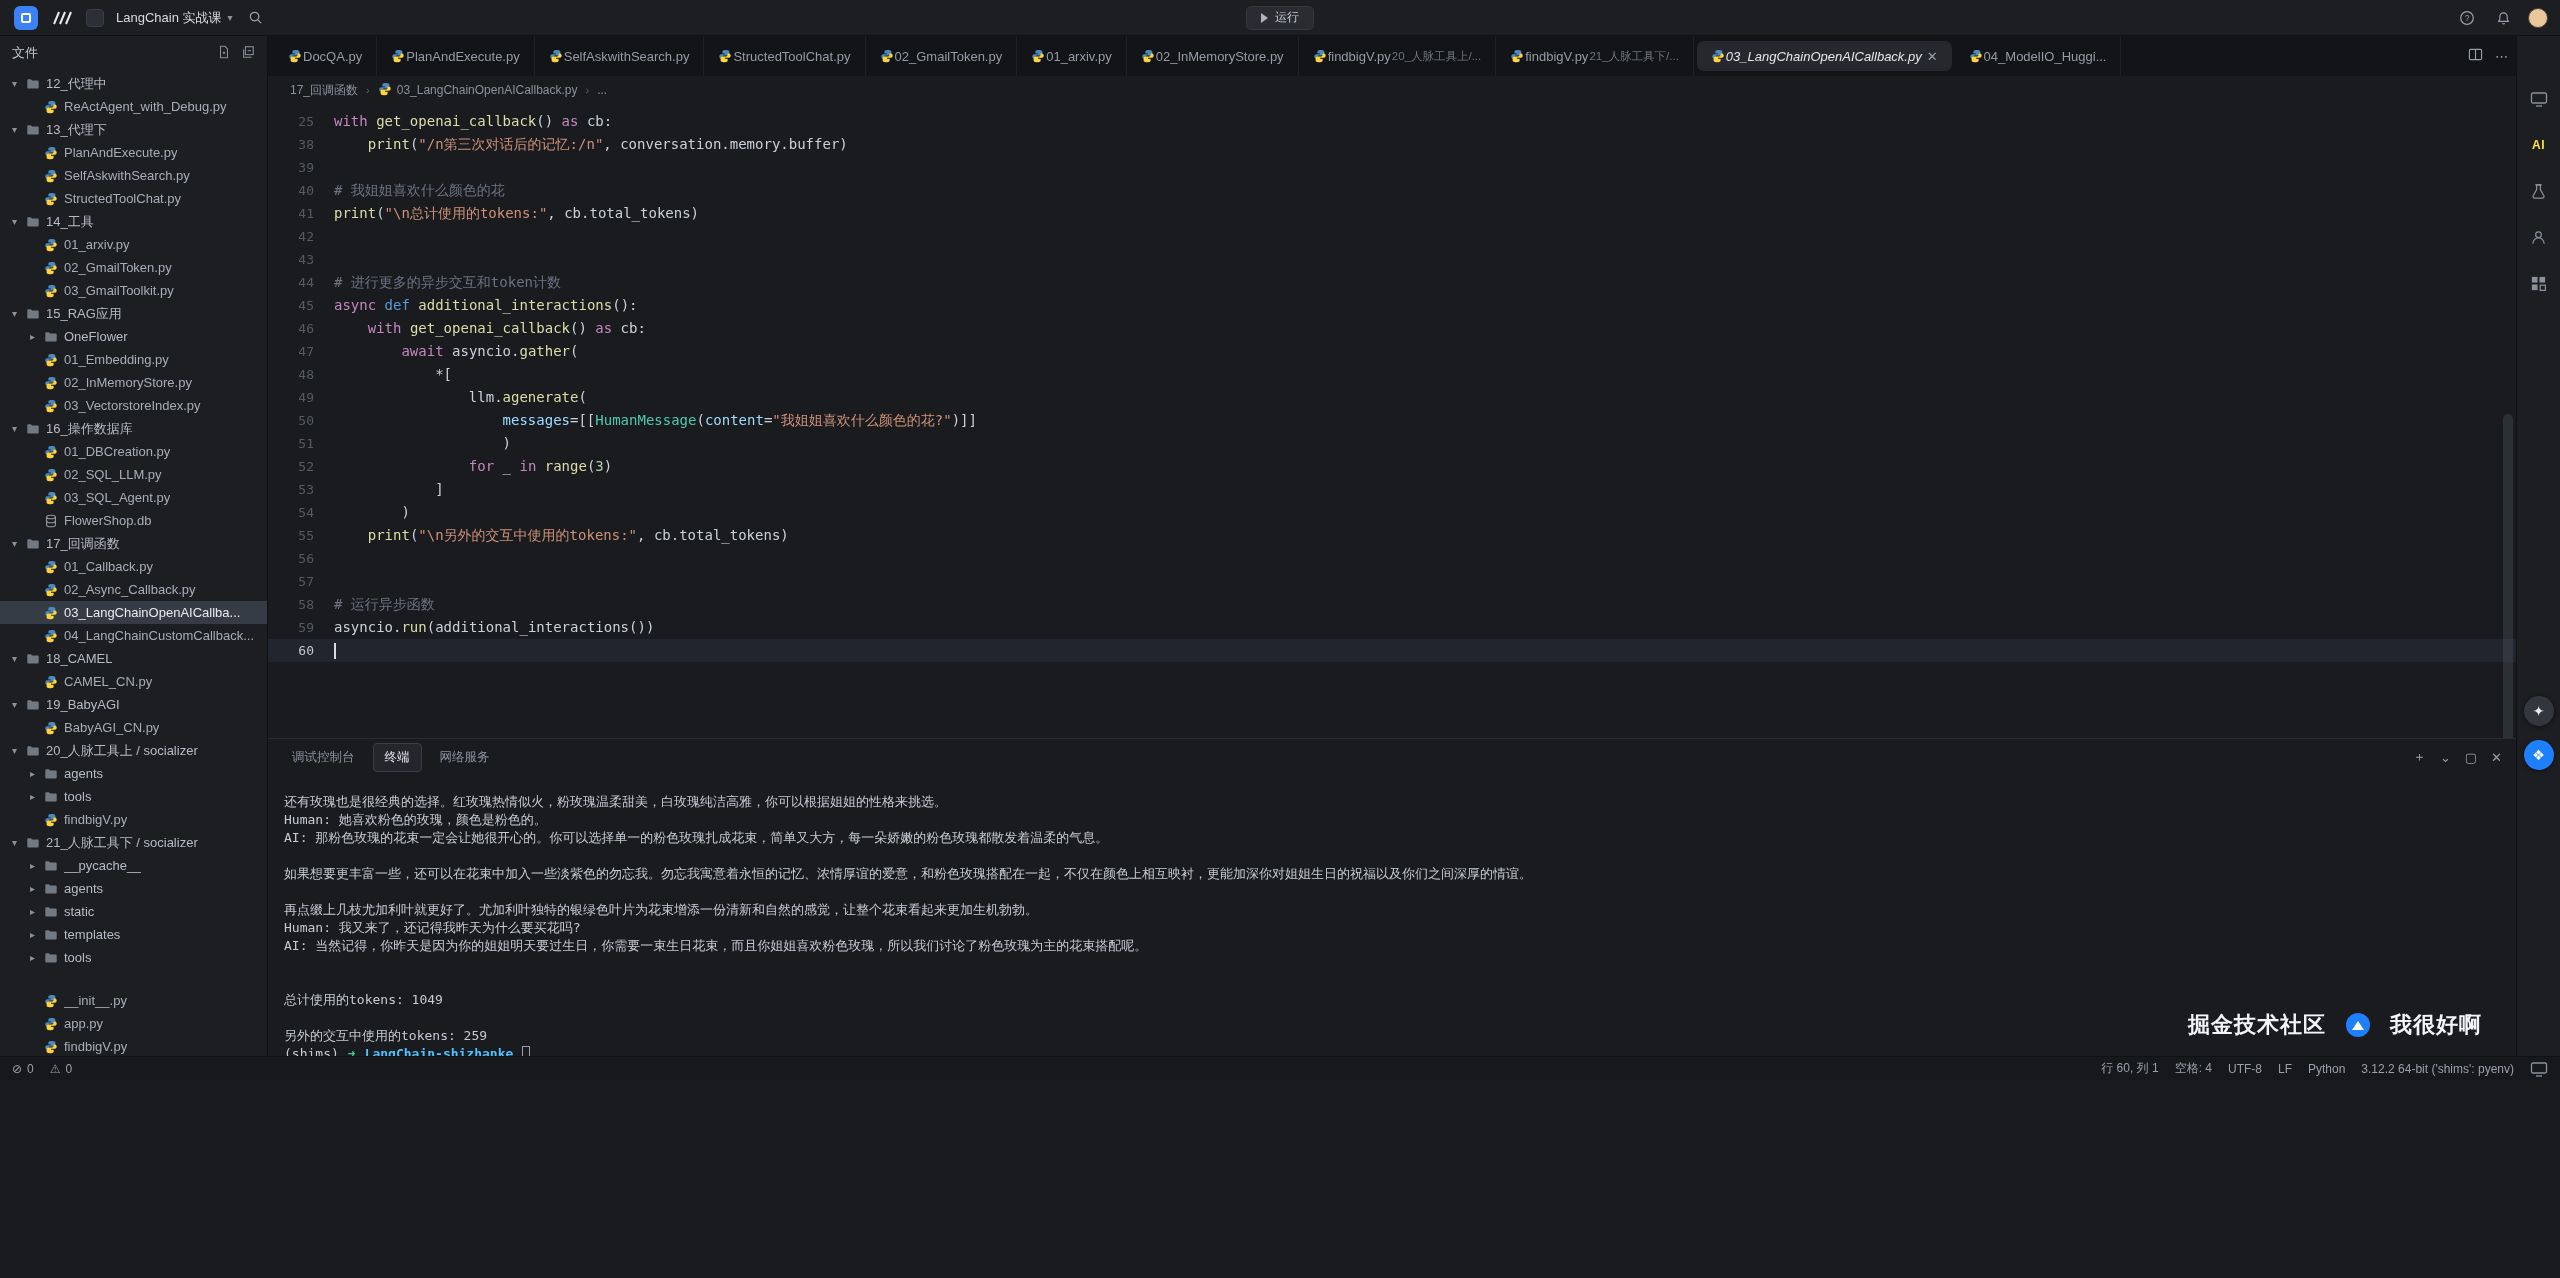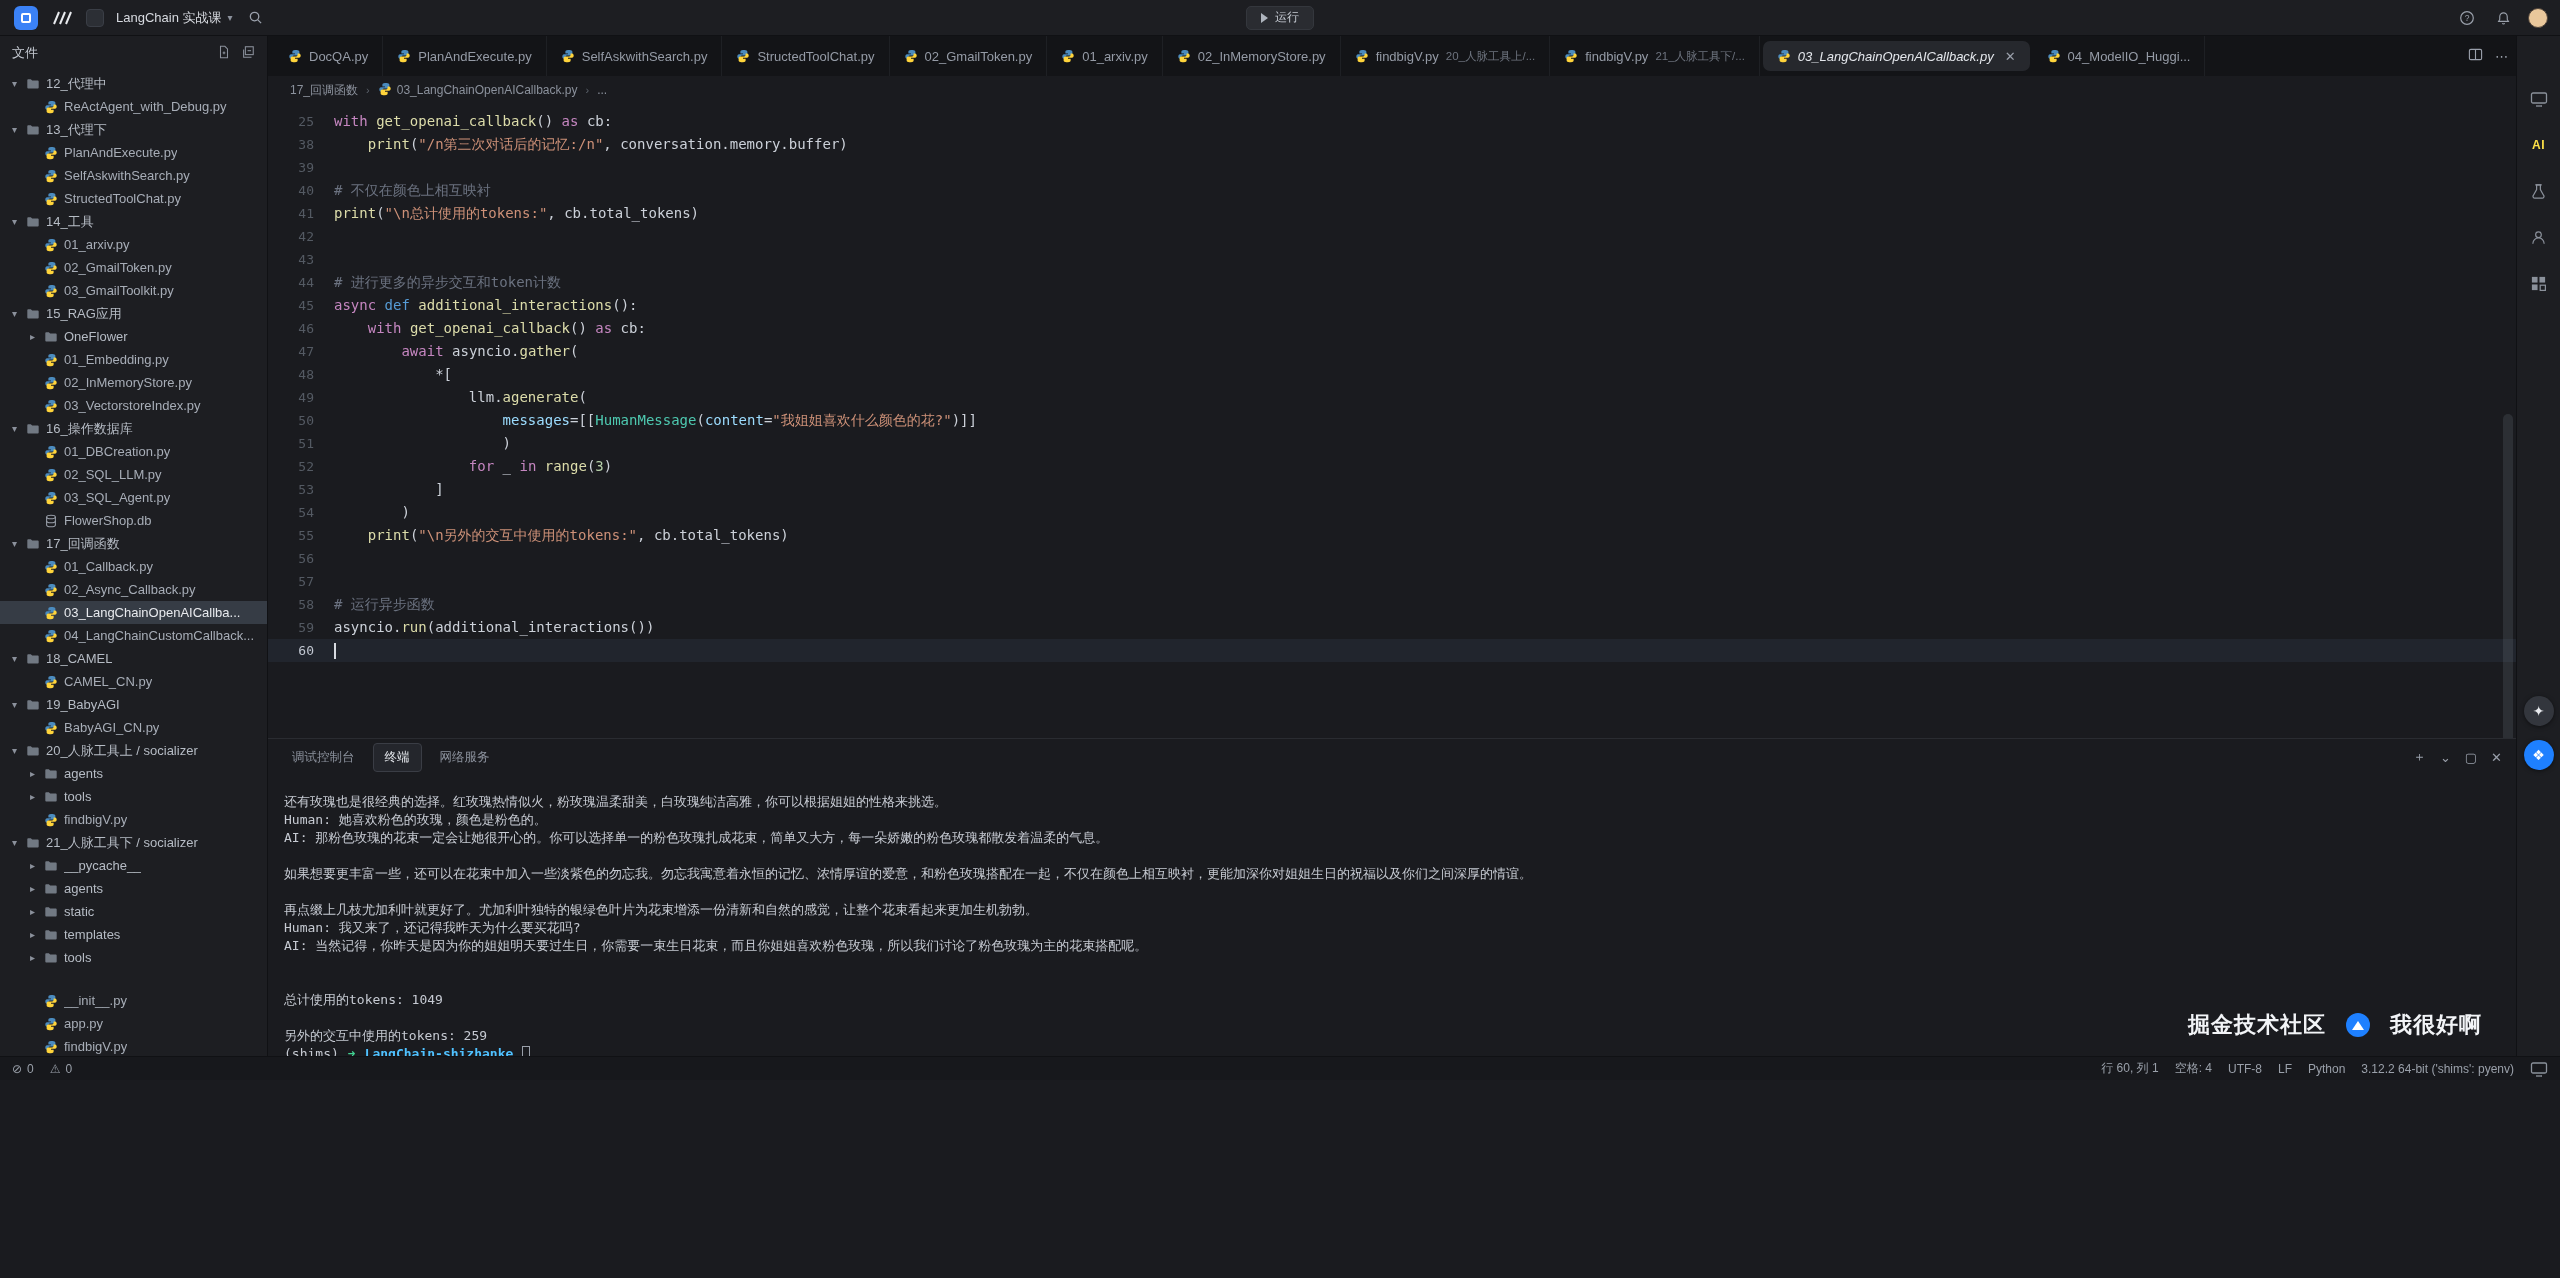--- a/index.html
+++ b/index.html
@@ -34,21 +34,21 @@
   .tree-row.folder{color:#b6bcc5;}
   .tree-row.selected{background:#363c45;color:#e8eaee;}
   .tree-row .chev{width:13px;flex:none;text-align:center;color:#8b919c;font-size:10px;}
   .tree-row .t-icon{width:15px;height:15px;flex:none;display:flex;align-items:center;}
   .tree-label{overflow:hidden;text-overflow:ellipsis;}
 
   .center{flex:1;display:flex;flex-direction:column;min-width:0;background:#1a1b1f;}
 
   
   .tabstrip{height:40px;background:#131417;display:flex;align-items:center;flex:none;position:relative;overflow:hidden;padding-left:6px;}
-  .tab{height:40px;display:flex;align-items:center;gap:7px;padding:0 14px;font-size:13px;color:#959ba6;
+  .tab{height:40px;display:flex;align-items:center;gap:1px;padding:0 14px;font-size:13px;color:#959ba6;
     border-right:1px solid #1e2024;white-space:nowrap;cursor:pointer;flex:none;}
   .tab .t-icon{width:14px;height:14px;display:flex;}
   .tab.active{background:#26282d;border-radius:7px;height:30px;margin:0 3px;border-right:none;color:#e4e7ec;font-style:italic;}
   .tab-suffix{color:#6d737e;font-size:11.5px;}
   .tab-close{color:#9aa0ab;margin-left:4px;font-size:13px;font-style:normal;}
   .strip-actions{position:absolute;right:8px;top:0;height:40px;display:flex;align-items:center;gap:12px;color:#9aa0ab;background:#131417;padding-left:8px;}
 
   
   .breadcrumb{height:28px;display:flex;align-items:center;gap:8px;padding-left:22px;font-size:12px;color:#8b919c;flex:none;background:#1a1b1f;}
   .crumb{display:flex;align-items:center;gap:5px;cursor:pointer;}
@@ -765,21 +765,21 @@
                 <path fill="#ffd43b" d="M8 15c2 0 3-.8 3-2v-2H8v-1h4.5c1.5 0 2-1.3 2-2.5S14 5 12.5 5H11v1.5C11 8 10 8.5 8.5 8.5H5c-1.2 0-2 .8-2 2V13c0 1.2 1.5 2 3 2h2z"></path>
               </svg></span>03_LangChainOpenAICallback.py</span>
           <span class="crumb-sep">›</span>
           <span class="crumb">...</span>
         </div>
       <div class="editor" id="editor">
         <div id="code-lines">
             <div class="code-line"><span class="gutter">25</span><span class="code-content"><span class="tk-kw">with</span><span class="tk-txt"> </span><span class="tk-fn">get_openai_callback</span><span class="tk-txt">() </span><span class="tk-kw">as</span><span class="tk-txt"> cb:</span></span></div>
             <div class="code-line"><span class="gutter">38</span><span class="code-content"><span class="tk-txt">    </span><span class="tk-fn">print</span><span class="tk-txt">(</span><span class="tk-str">"/n第三次对话后的记忆:/n"</span><span class="tk-txt">, conversation.memory.buffer)</span></span></div>
             <div class="code-line"><span class="gutter">39</span><span class="code-content"></span></div>
-            <div class="code-line"><span class="gutter">40</span><span class="code-content"><span class="tk-cmt"># 不仅在颜色上相互映衬</span></span></div>
+            <div class="code-line"><span class="gutter">40</span><span class="code-content"><span class="tk-cmt"># 我姐姐喜欢什么颜色的花</span></span></div>
             <div class="code-line"><span class="gutter">41</span><span class="code-content"><span class="tk-fn">print</span><span class="tk-txt">(</span><span class="tk-str">"\n总计使用的tokens:"</span><span class="tk-txt">, cb.total_tokens)</span></span></div>
             <div class="code-line"><span class="gutter">42</span><span class="code-content"></span></div>
             <div class="code-line"><span class="gutter">43</span><span class="code-content"></span></div>
             <div class="code-line"><span class="gutter">44</span><span class="code-content"><span class="tk-cmt"># 进行更多的异步交互和token计数</span></span></div>
             <div class="code-line"><span class="gutter">45</span><span class="code-content"><span class="tk-kw">async</span><span class="tk-txt"> </span><span class="tk-def">def</span><span class="tk-txt"> </span><span class="tk-fn">additional_interactions</span><span class="tk-txt">():</span></span></div>
             <div class="code-line"><span class="gutter">46</span><span class="code-content"><span class="tk-txt">    </span><span class="tk-kw">with</span><span class="tk-txt"> </span><span class="tk-fn">get_openai_callback</span><span class="tk-txt">() </span><span class="tk-kw">as</span><span class="tk-txt"> cb:</span></span></div>
             <div class="code-line"><span class="gutter">47</span><span class="code-content"><span class="tk-txt">        </span><span class="tk-kw">await</span><span class="tk-txt"> asyncio.</span><span class="tk-fn">gather</span><span class="tk-txt">(</span></span></div>
             <div class="code-line"><span class="gutter">48</span><span class="code-content"><span class="tk-txt">            *[</span></span></div>
             <div class="code-line"><span class="gutter">49</span><span class="code-content"><span class="tk-txt">                llm.</span><span class="tk-fn">agenerate</span><span class="tk-txt">(</span></span></div>
             <div class="code-line"><span class="gutter">50</span><span class="code-content"><span class="tk-txt">                    </span><span class="tk-param">messages</span><span class="tk-txt">=[[</span><span class="tk-cls">HumanMessage</span><span class="tk-txt">(</span><span class="tk-param">content</span><span class="tk-txt">=</span><span class="tk-str">"我姐姐喜欢什么颜色的花?"</span><span class="tk-txt">)]]</span></span></div>

